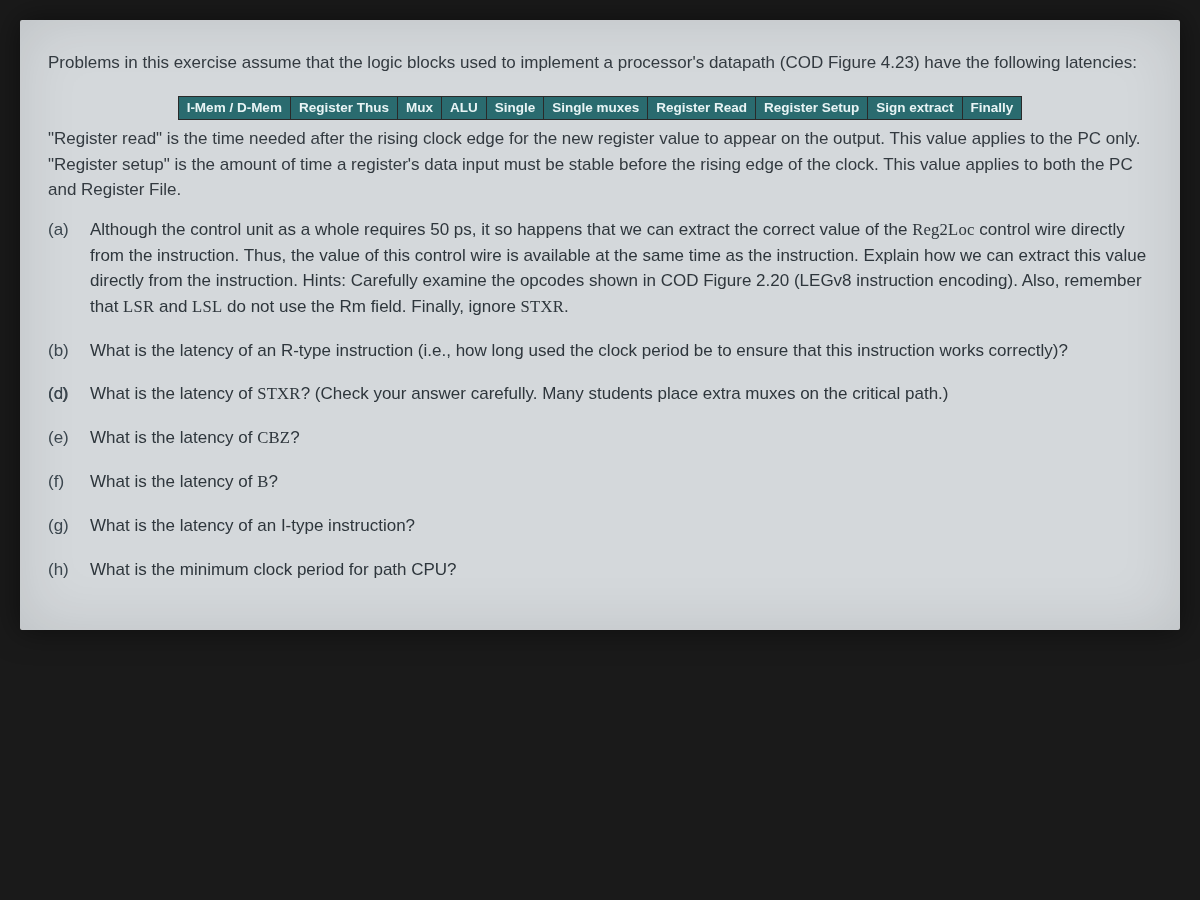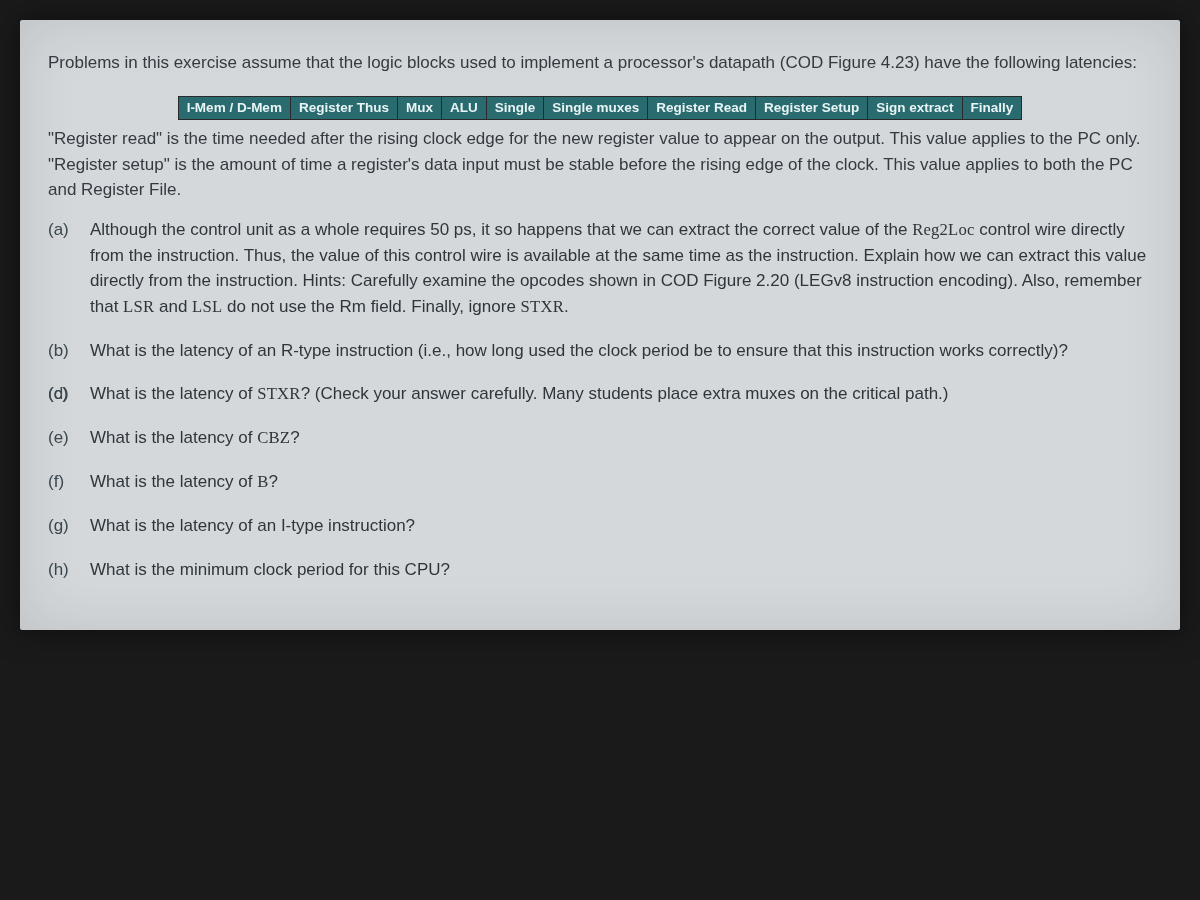--- a/index.html
+++ b/index.html
@@ -143,18 +143,18 @@
       </span>
     </li>
 
     <li>
       <span class="marker">(g)</span>
       <span>What is the latency of an I-type instruction?</span>
     </li>
 
     <li>
       <span class="marker">(h)</span>
-      <span>What is the minimum clock period for this CPU?</span>
+      <span>What is the minimum clock period for path CPU?</span>
     </li>
 
   </ol>
 
 </div>
 
 </body></html>

